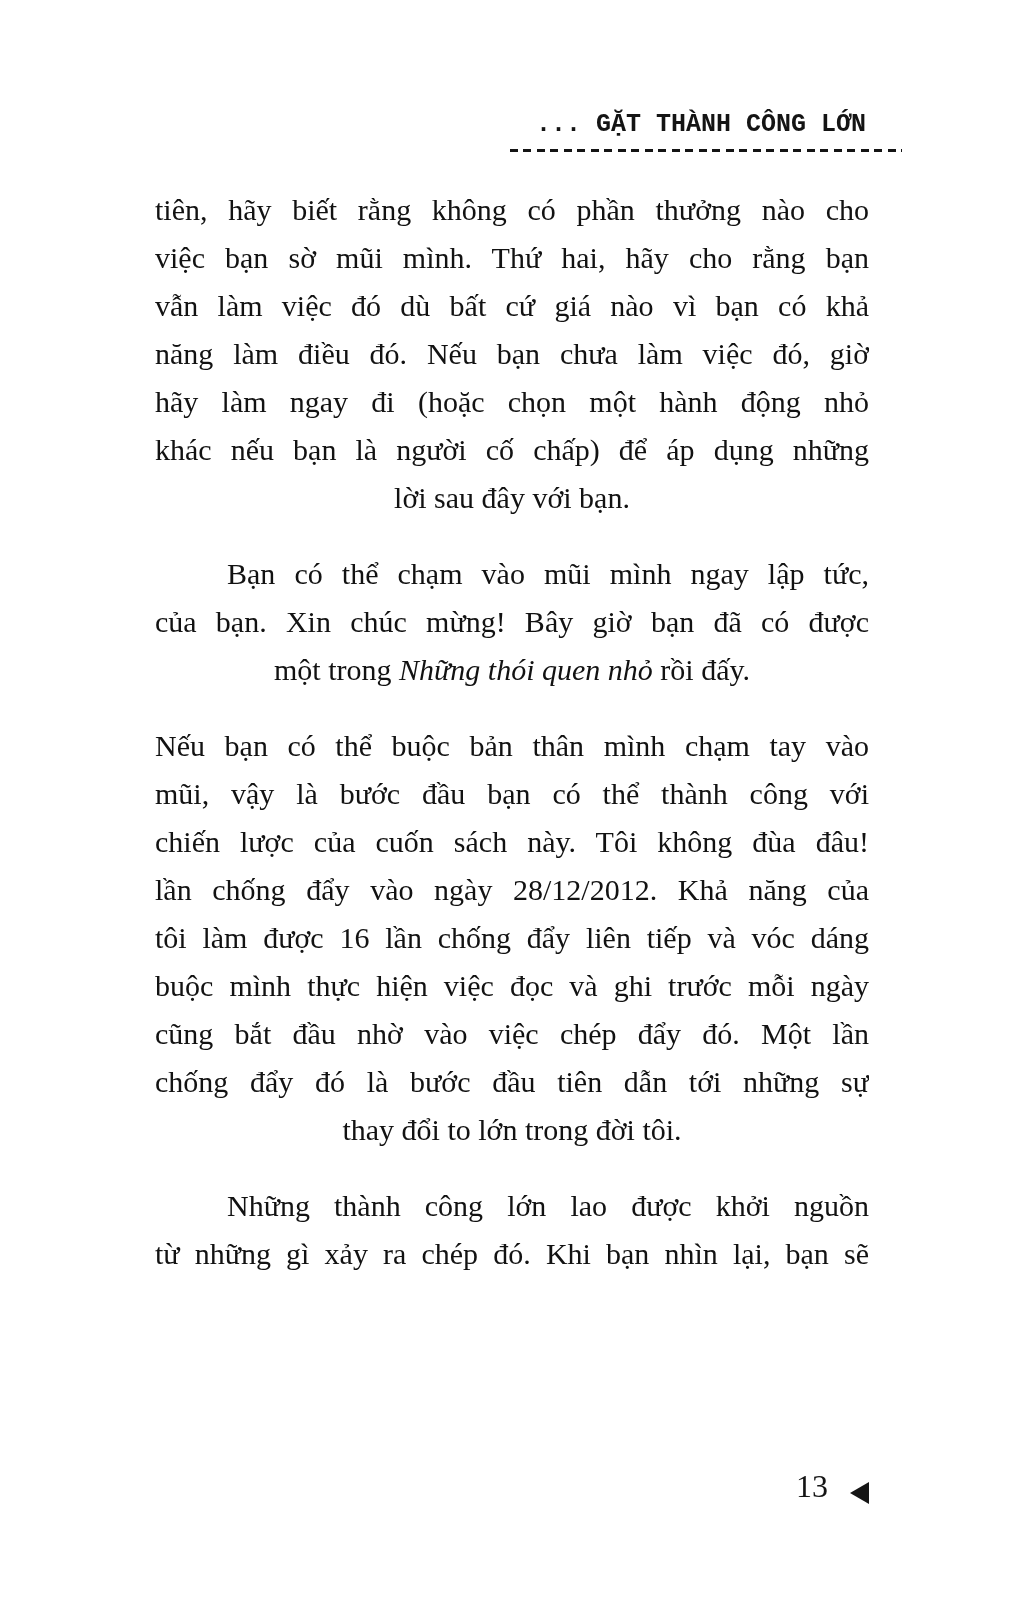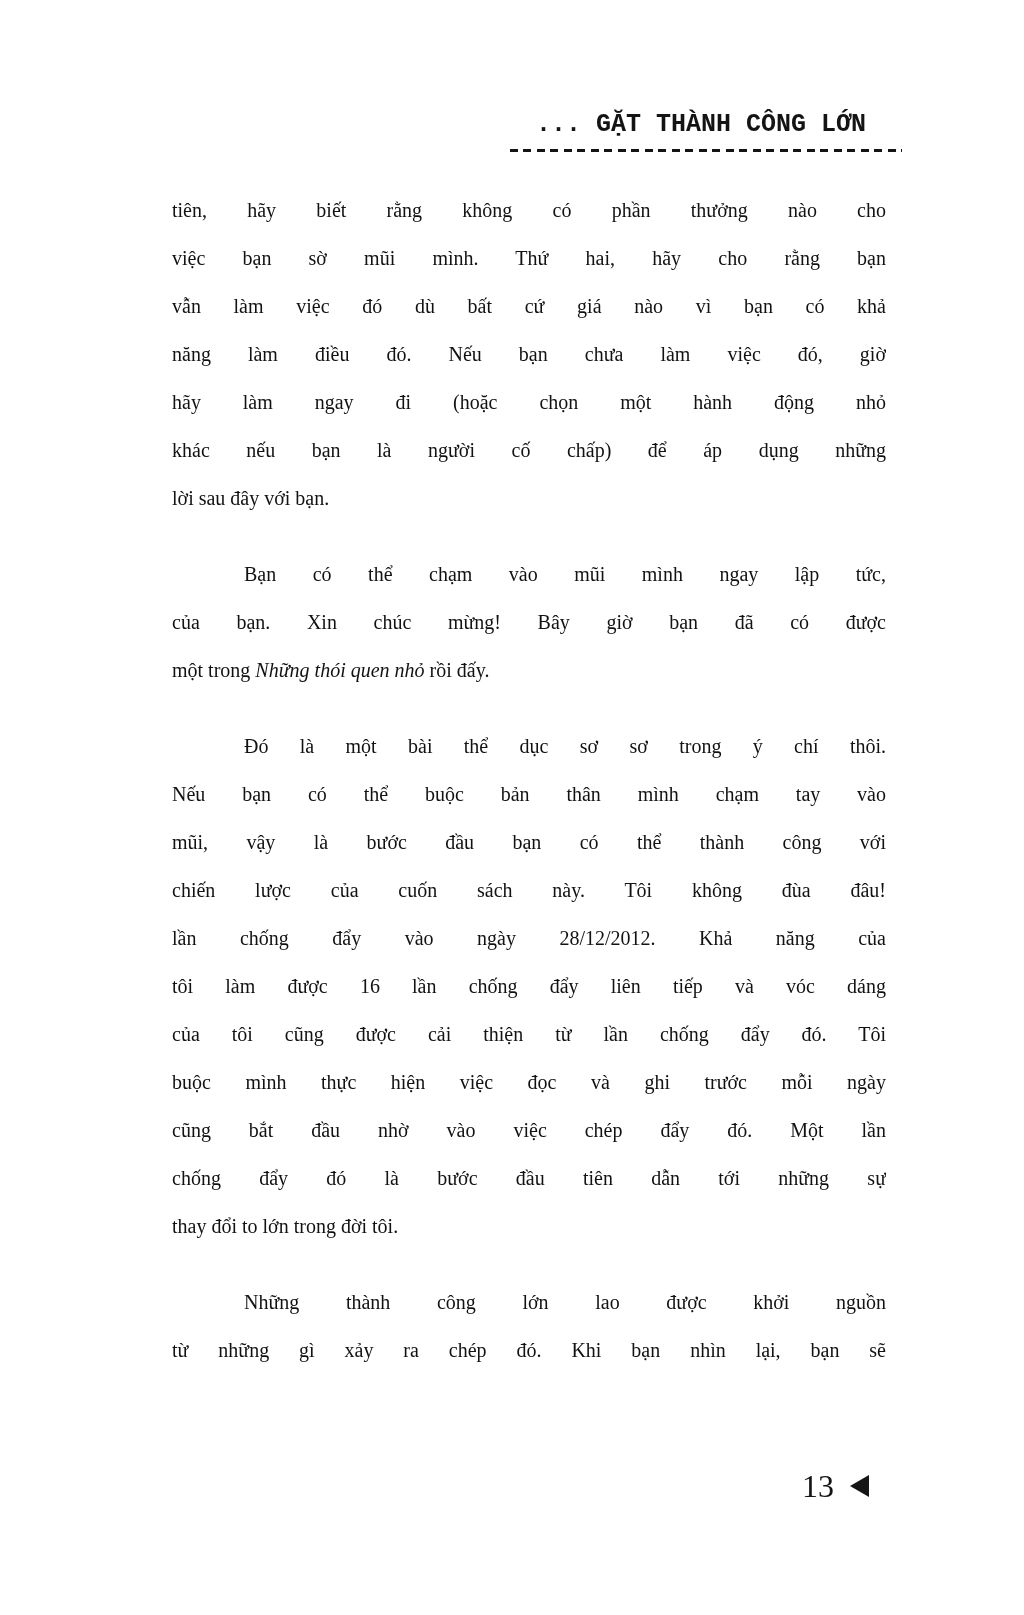--- a/index.html
+++ b/index.html
@@ -36,47 +36,47 @@
     margin-top: 9px;
     height: 3px;
     width: 100%;
     background: repeating-linear-gradient(to right,
       #141414 0, #141414 8px, transparent 8px, transparent 13.5px);
   }
 
   
   .body-text {
     position: absolute;
-    left: 172px;
+    left: 155px;
     top: 186px;
     width: 714px;
-    font-size: 20px;
+    font-size: 30px;
     line-height: 48px;
   }
   .para + .para { margin-top: 28px; }
-  .line { height: 48px; overflow: hidden; text-align: left; }
+  .line { height: 48px; overflow: hidden; text-align: center; }
   .line.just { text-align: justify; }
   .line.just::after {
     content: "";
     display: inline-block;
     width: 100%;
     height: 0;
     vertical-align: top;
   }
   .line.indent { padding-left: 72px; }
   .it { font-style: italic; }
 
   
   .folio {
     position: absolute;
     top: 1468px;
     right: 155px;
     display: flex;
-    align-items: center;
-    gap: 16px;
+    align-items: flex-end;
+    gap: 22px;
   }
   .folio .num {
     font-size: 32px;
     line-height: 36px;
     color: #141414;
   }
   .tri-left {
     width: 0;
     height: 0;
     border-top: 11px solid transparent;
@@ -103,27 +103,25 @@
         <div class="line just"><span>hãy làm ngay đi (hoặc chọn một hành động nhỏ</span></div>
         <div class="line just"><span>khác nếu bạn là người cố chấp) để áp dụng những</span></div>
         <div class="line"><span>lời sau đây với bạn.</span></div>
       </div>
       <div class="para">
         <div class="line just indent"><span>Bạn có thể chạm vào mũi mình ngay lập tức,</span></div>
         <div class="line just"><span>của bạn. Xin chúc mừng! Bây giờ bạn đã có được</span></div>
         <div class="line"><span>một trong </span><span class="it">Những thói quen nhỏ</span><span> rồi đấy.</span></div>
       </div>
       <div class="para">
-        <div class="line just indent"><span>Đó là một bài thể dục sơ sơ trong ý chí thôi.</span></div>
         <div class="line just"><span>Nếu bạn có thể buộc bản thân mình chạm tay vào</span></div>
         <div class="line just"><span>mũi, vậy là bước đầu bạn có thể thành công với</span></div>
         <div class="line just"><span>chiến lược của cuốn sách này. Tôi không đùa đâu!</span></div>
         <div class="line just"><span>lần chống đẩy vào ngày 28/12/2012. Khả năng của</span></div>
         <div class="line just"><span>tôi làm được 16 lần chống đẩy liên tiếp và vóc dáng</span></div>
-        <div class="line just"><span>của tôi cũng được cải thiện từ lần chống đẩy đó. Tôi</span></div>
         <div class="line just"><span>buộc mình thực hiện việc đọc và ghi trước mỗi ngày</span></div>
         <div class="line just"><span>cũng bắt đầu nhờ vào việc chép đẩy đó. Một lần</span></div>
         <div class="line just"><span>chống đẩy đó là bước đầu tiên dẫn tới những sự</span></div>
         <div class="line"><span>thay đổi to lớn trong đời tôi.</span></div>
       </div>
       <div class="para">
         <div class="line just indent"><span>Những thành công lớn lao được khởi nguồn</span></div>
         <div class="line just"><span>từ những gì xảy ra chép đó. Khi bạn nhìn lại, bạn sẽ</span></div>
       </div>
     </main>

